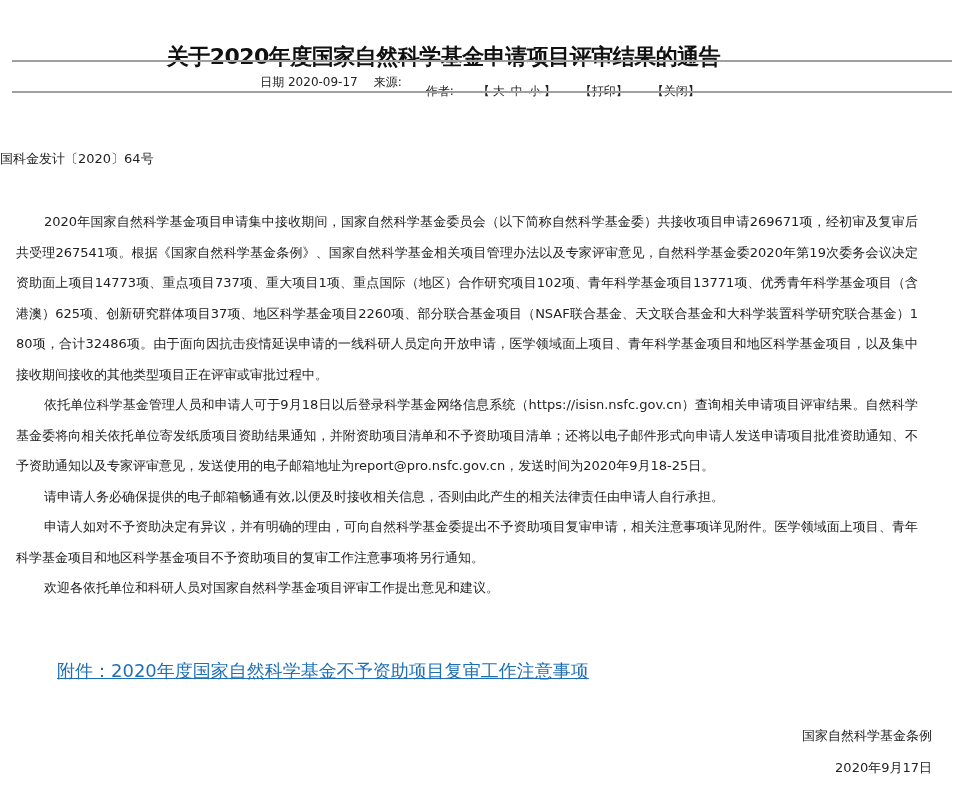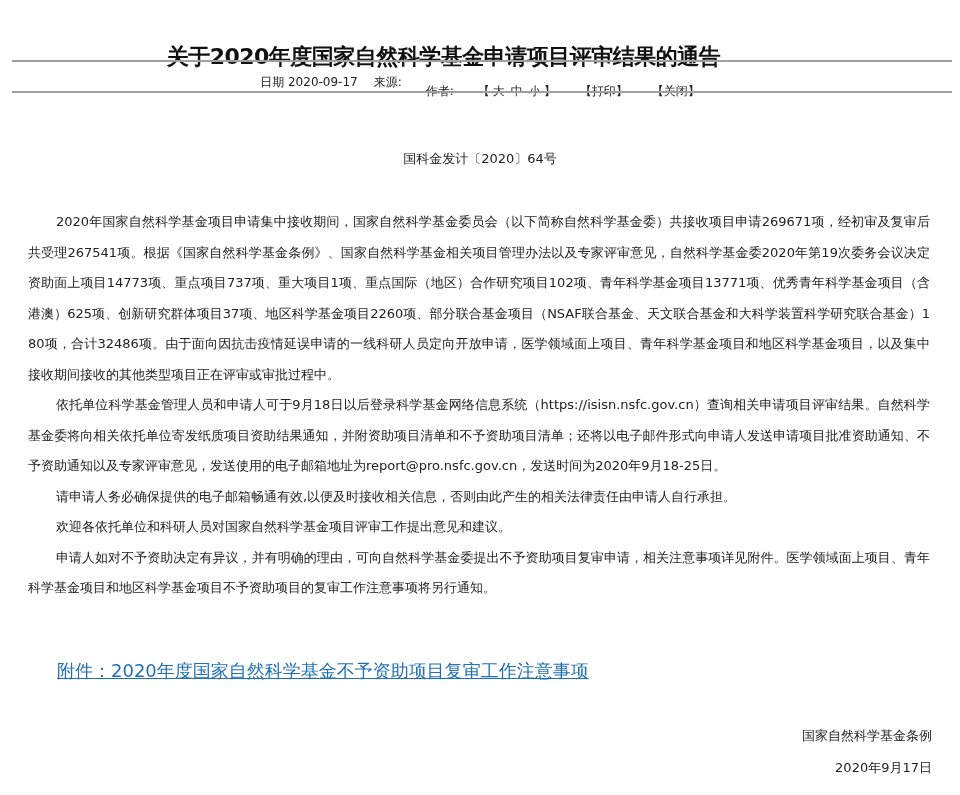--- a/index.html
+++ b/index.html
@@ -51,28 +51,28 @@
     }
     .meta .item { margin: 0 8px; }
     .meta .gap-l { margin-left: 16px; margin-top: 18px; }
     .meta .btn { cursor: pointer; color: #222; text-decoration: none; }
     .meta .size-opt { margin: 0 3px; cursor: pointer; }
     .docno {
       position: absolute;
       top: 147px;
       left: 0;
       width: 960px;
-      text-align: center;
+      text-align: left;
       font-size: 13px;
       line-height: 24px;
     }
     .content {
       position: absolute;
       top: 207px;
-      left: 28px;
+      left: 16px;
       width: 902px;
       font-size: 13px;
       line-height: 30.5px;
       color: #222222;
     }
     .content p {
       margin: 0;
       text-indent: 2.15em;
       text-align: justify;
       word-break: break-all;
@@ -121,22 +121,22 @@
 </div>
 
 <div class="rule bottom"></div>
 
 <div class="docno">国科金发计〔2020〕64号</div>
 
 <div class="content">
   <p>2020年国家自然科学基金项目申请集中接收期间，国家自然科学基金委员会（以下简称自然科学基金委）共接收项目申请269671项，经初审及复审后共受理267541项。根据《国家自然科学基金条例》、国家自然科学基金相关项目管理办法以及专家评审意见，自然科学基金委2020年第19次委务会议决定资助面上项目14773项、重点项目737项、重大项目1项、重点国际（地区）合作研究项目102项、青年科学基金项目13771项、优秀青年科学基金项目（含港澳）625项、创新研究群体项目37项、地区科学基金项目2260项、部分联合基金项目（NSAF联合基金、天文联合基金和大科学装置科学研究联合基金）180项，合计32486项。由于面向因抗击疫情延误申请的一线科研人员定向开放申请，医学领域面上项目、青年科学基金项目和地区科学基金项目，以及集中接收期间接收的其他类型项目正在评审或审批过程中。</p>
   <p>依托单位科学基金管理人员和申请人可于9月18日以后登录科学基金网络信息系统（https://isisn.nsfc.gov.cn）查询相关申请项目评审结果。自然科学基金委将向相关依托单位寄发纸质项目资助结果通知，并附资助项目清单和不予资助项目清单；还将以电子邮件形式向申请人发送申请项目批准资助通知、不予资助通知以及专家评审意见，发送使用的电子邮箱地址为report@pro.nsfc.gov.cn，发送时间为2020年9月18-25日。</p>
   <p>请申请人务必确保提供的电子邮箱畅通有效,以便及时接收相关信息，否则由此产生的相关法律责任由申请人自行承担。</p>
+  <p>申请人如对不予资助决定有异议，并有明确的理由，可向自然科学基金委提出不予资助项目复审申请，相关注意事项详见附件。医学领域面上项目、青年科学基金项目和地区科学基金项目不予资助项目的复审工作注意事项将另行通知。</p>
   <p>欢迎各依托单位和科研人员对国家自然科学基金项目评审工作提出意见和建议。</p>
-  <p>申请人如对不予资助决定有异议，并有明确的理由，可向自然科学基金委提出不予资助项目复审申请，相关注意事项详见附件。医学领域面上项目、青年科学基金项目和地区科学基金项目不予资助项目的复审工作注意事项将另行通知。</p>
 </div>
 
 <div class="attachment">
   <a>附件：2020年度国家自然科学基金不予资助项目复审工作注意事项</a>
 </div>
 
 <div class="signature org">国家自然科学基金条例</div>
 <div class="signature date">2020年9月17日</div>
 
 </body></html>

